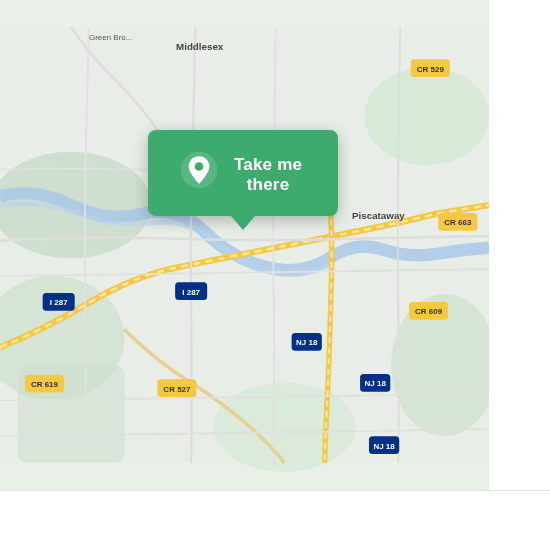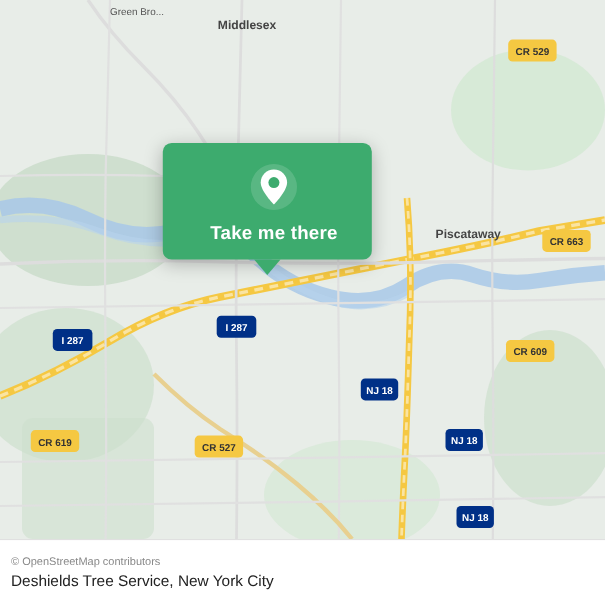--- a/index.html
+++ b/index.html
@@ -5,21 +5,21 @@
     * { margin: 0; padding: 0; box-sizing: border-box; }
     body {
       width: 550px;
       height: 550px;
       overflow: hidden;
       font-family: Arial, sans-serif;
       position: relative;
     }
 
     #map-container {
-      width: 550px;
+      width: 489px;
       height: 490px;
       position: relative;
       overflow: hidden;
       background-color: #e8f0e8;
     }
 
     
     #map-svg {
       width: 100%;
       height: 100%;
@@ -29,21 +29,21 @@
 
     
     #tooltip-card {
       position: absolute;
       top: 130px;
       left: 148px;
       width: 190px;
       background: #3dab6e;
       border-radius: 8px;
       display: flex;
-      flex-direction: column;
+      flex-direction: row;
       align-items: center;
       padding: 18px 20px 14px 32px;
       box-shadow: 0 4px 16px rgba(0,0,0,0.25);
       cursor: pointer;
       z-index: 10;
     }
 
     #location-pin-icon {
       width: 44px;
       height: 44px;
@@ -205,17 +205,13 @@
       <circle cx="22" cy="22" r="21" fill="rgba(255,255,255,0.15)"></circle>
 
       <path d="M22 6 C15 6 10 11.5 10 18 C10 26 22 38 22 38 C22 38 34 26 34 18 C34 11.5 29 6 22 6 Z" fill="white"></path>
       <circle cx="22" cy="18" r="5" fill="#3dab6e"></circle>
     </svg>
     <span id="take-me-there-label">Take me there</span>
   </div>
 </div>
 
 <div id="bottom-bar">
-  <div id="bottom-left">
-    <span id="copyright-text">© OpenStreetMap contributors</span>
-    <span id="location-name">Deshields Tree Service, New York City</span>
-  </div>
 </div>
 
 </body></html>

